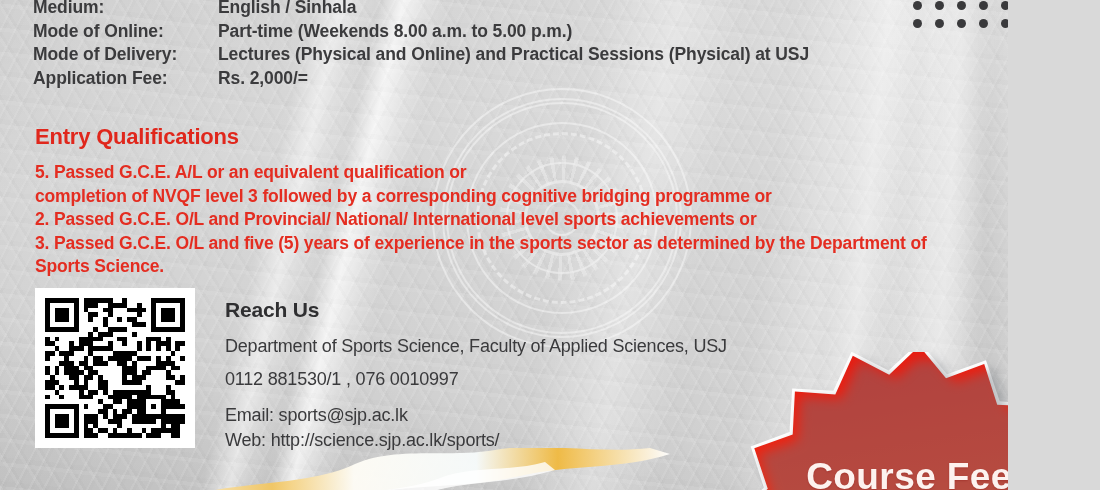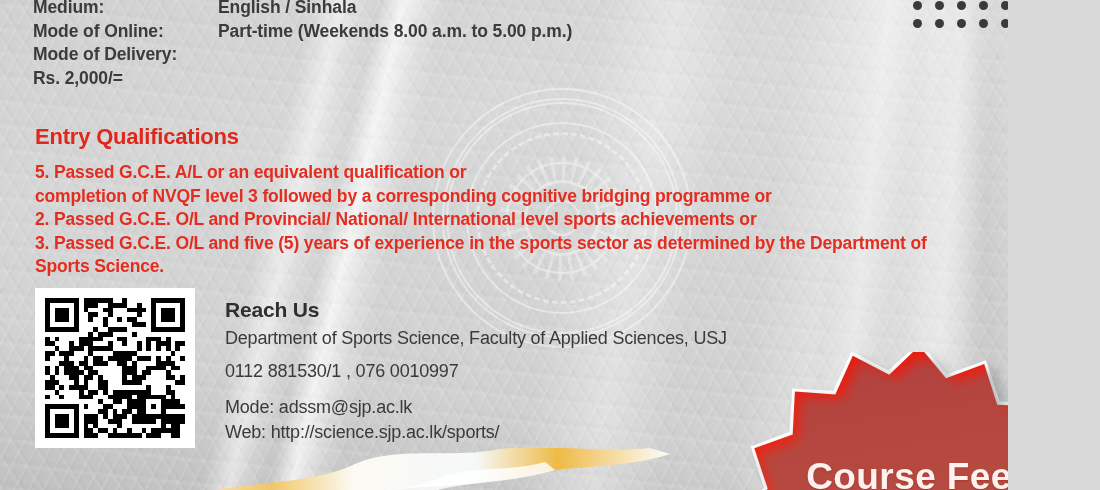--- a/index.html
+++ b/index.html
@@ -74,21 +74,21 @@
   
   .qr-card{position:absolute;left:35px;top:288px;width:160px;height:160px;background:#fff;
            display:flex;align-items:center;justify-content:center;}
   .qr{width:140px;height:140px;display:grid;grid-template-columns:repeat(29,1fr);grid-template-rows:repeat(29,1fr);}
   .qr i{background:#000;}
 
   
   .reach{position:absolute;left:225px;top:298px;}
   .reach-title{font-size:21px;font-weight:bold;color:#2f2f31;letter-spacing:-.2px;}
   .reach-line{font-size:18px;color:#3a3a3c;letter-spacing:-.2px;white-space:nowrap;}
-  .reach .l1{margin-top:6px;}
+  .reach .l1{margin-top:14px;}
   .reach .l2{margin-top:12px;}
   .reach .l3{margin-top:13px;line-height:25px;}
   .reach .l4{line-height:25px;}
 
   
   .ribbon{position:absolute;left:150px;top:448px;width:560px;height:60px;pointer-events:none;}
 
   
   .burst{position:absolute;left:733px;top:352px;width:352px;height:200px;}
   .burst .shadow{position:absolute;left:8px;top:8px;width:100%;height:100%;
@@ -122,22 +122,24 @@
     <div class="info-row">
       <span class="info-label">Medium:</span>
       <span class="info-value">English / Sinhala</span>
     </div>
     <div class="info-row">
       <span class="info-label">Mode of Online:</span>
       <span class="info-value">Part-time (Weekends 8.00 a.m. to 5.00 p.m.)</span>
     </div>
     <div class="info-row">
       <span class="info-label">Mode of Delivery:</span>
+      <span class="info-value">Lectures (Physical and Online) and Practical Sessions (Physical) at USJ</span>
     </div>
     <div class="info-row">
+      <span class="info-label">Application Fee:</span>
       <span class="info-value">Rs. 2,000/=</span>
     </div>
   </div>
 
   <div class="dots" id="dotgrid">
       <span class="dot" style="background: rgb(58, 58, 60);"></span>
       <span class="dot" style="background: rgb(58, 58, 60);"></span>
       <span class="dot" style="background: rgb(58, 58, 60);"></span>
       <span class="dot" style="background: rgb(58, 58, 60);"></span>
       <span class="dot" style="background: rgb(58, 58, 60);"></span>
@@ -1004,21 +1006,21 @@
         <i></i>
         <i></i>
         <i style="background: transparent;"></i>
       </div>
   </div>
 
   <div class="reach">
     <div class="reach-title">Reach Us</div>
     <div class="reach-line l1">Department of Sports Science, Faculty of Applied Sciences, USJ</div>
     <div class="reach-line l2">0112 881530/1 , 076 0010997</div>
-    <div class="reach-line l3">Mode: adssm@sjp.ac.lk</div>
+    <div class="reach-line l3">Email: sports@sjp.ac.lk</div>
     <div class="reach-line l4">Web: http://science.sjp.ac.lk/sports/</div>
   </div>
 
   <svg class="ribbon" viewBox="0 0 560 60">
     <defs>
       <linearGradient id="rg" x1="0" y1="0" x2="1" y2="0">
         <stop offset="0%" stop-color="#fdf6e4"></stop>
         <stop offset="22%" stop-color="#f2c661"></stop>
         <stop offset="38%" stop-color="#fffdf6"></stop>
         <stop offset="62%" stop-color="#f7fbfb"></stop>

